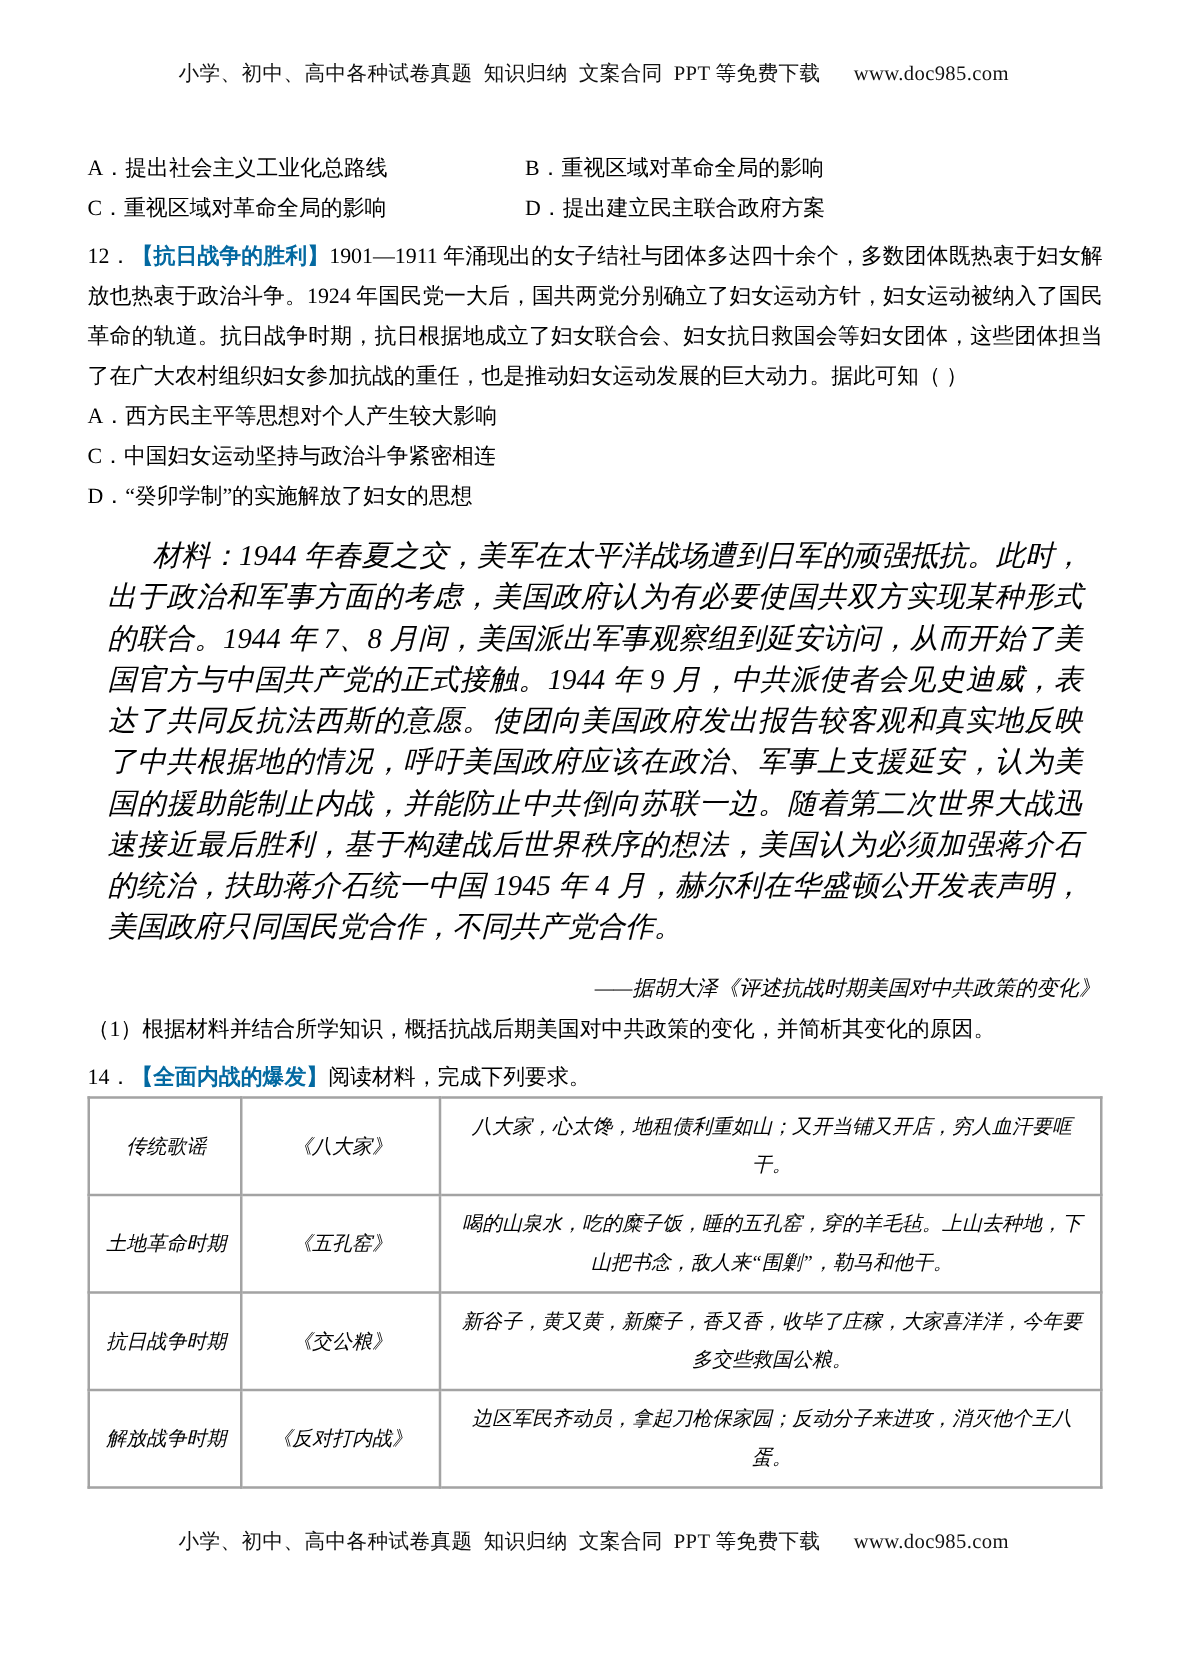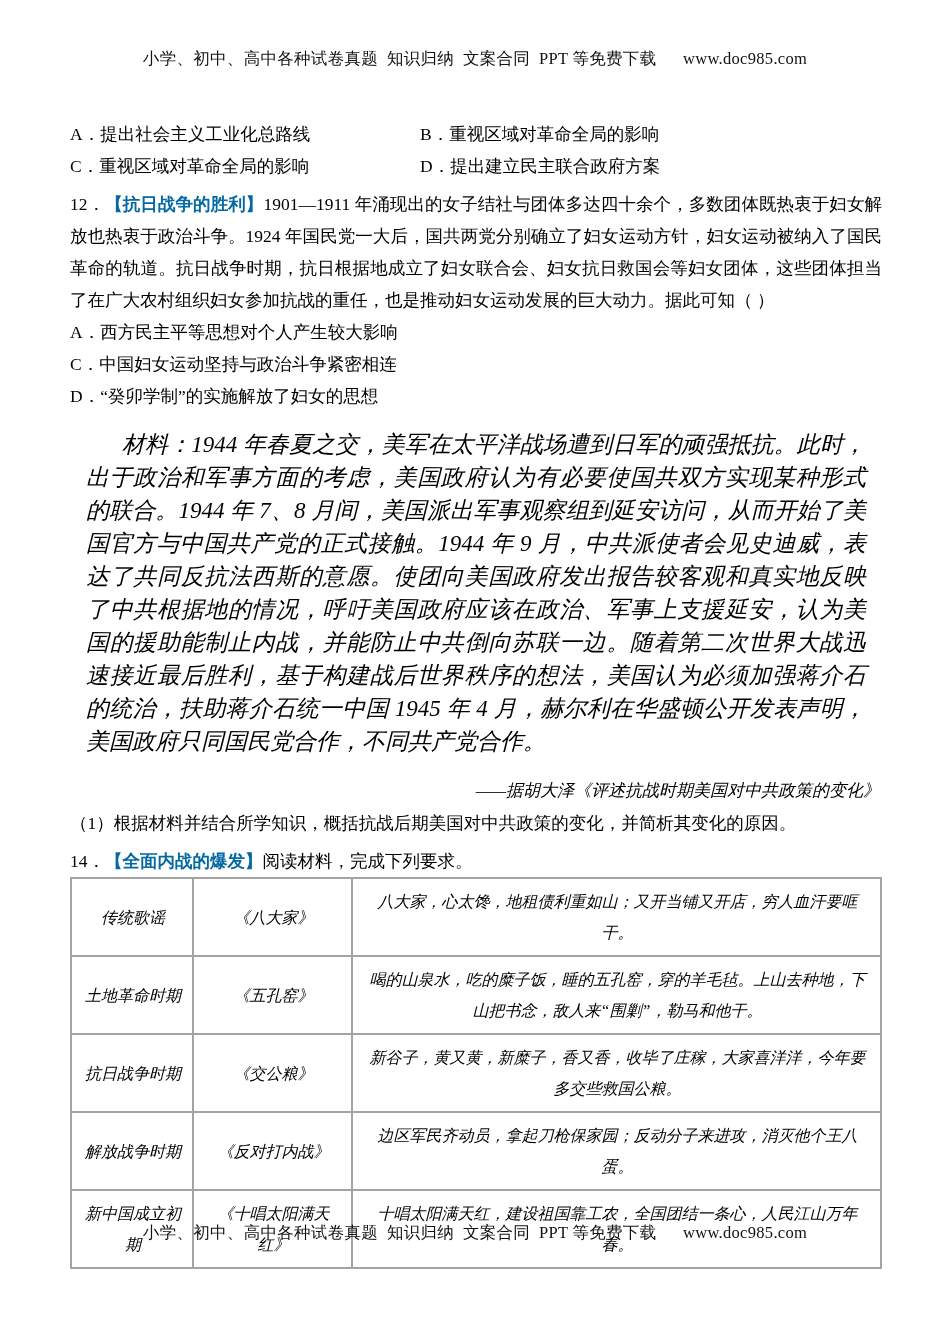--- a/index.html
+++ b/index.html
@@ -180,25 +180,20 @@
           <tr>
             <td class="c-period">抗日战争时期</td>
             <td class="c-title">《交公粮》</td>
             <td class="c-lyric">新谷子，黄又黄，新糜子，香又香，收毕了庄稼，大家喜洋洋，今年要多交些救国公粮。</td>
           </tr>
           <tr>
             <td class="c-period">解放战争时期</td>
             <td class="c-title">《反对打内战》</td>
             <td class="c-lyric">边区军民齐动员，拿起刀枪保家园；反动分子来进攻，消灭他个王八蛋。</td>
           </tr>
-          <tr>
-            <td class="c-period">新中国成立初期</td>
-            <td class="c-title">《十唱太阳满天红》</td>
-            <td class="c-lyric">十唱太阳满天红，建设祖国靠工农，全国团结一条心，人民江山万年春。</td>
-          </tr>
         </tbody>
       </table>
     </div>
 
   </div>
 
   <div class="watermark bottom">小学、初中、高中各种试卷真题  知识归纳  文案合同  PPT 等免费下载      www.doc985.com</div>
 
 </div>
 

